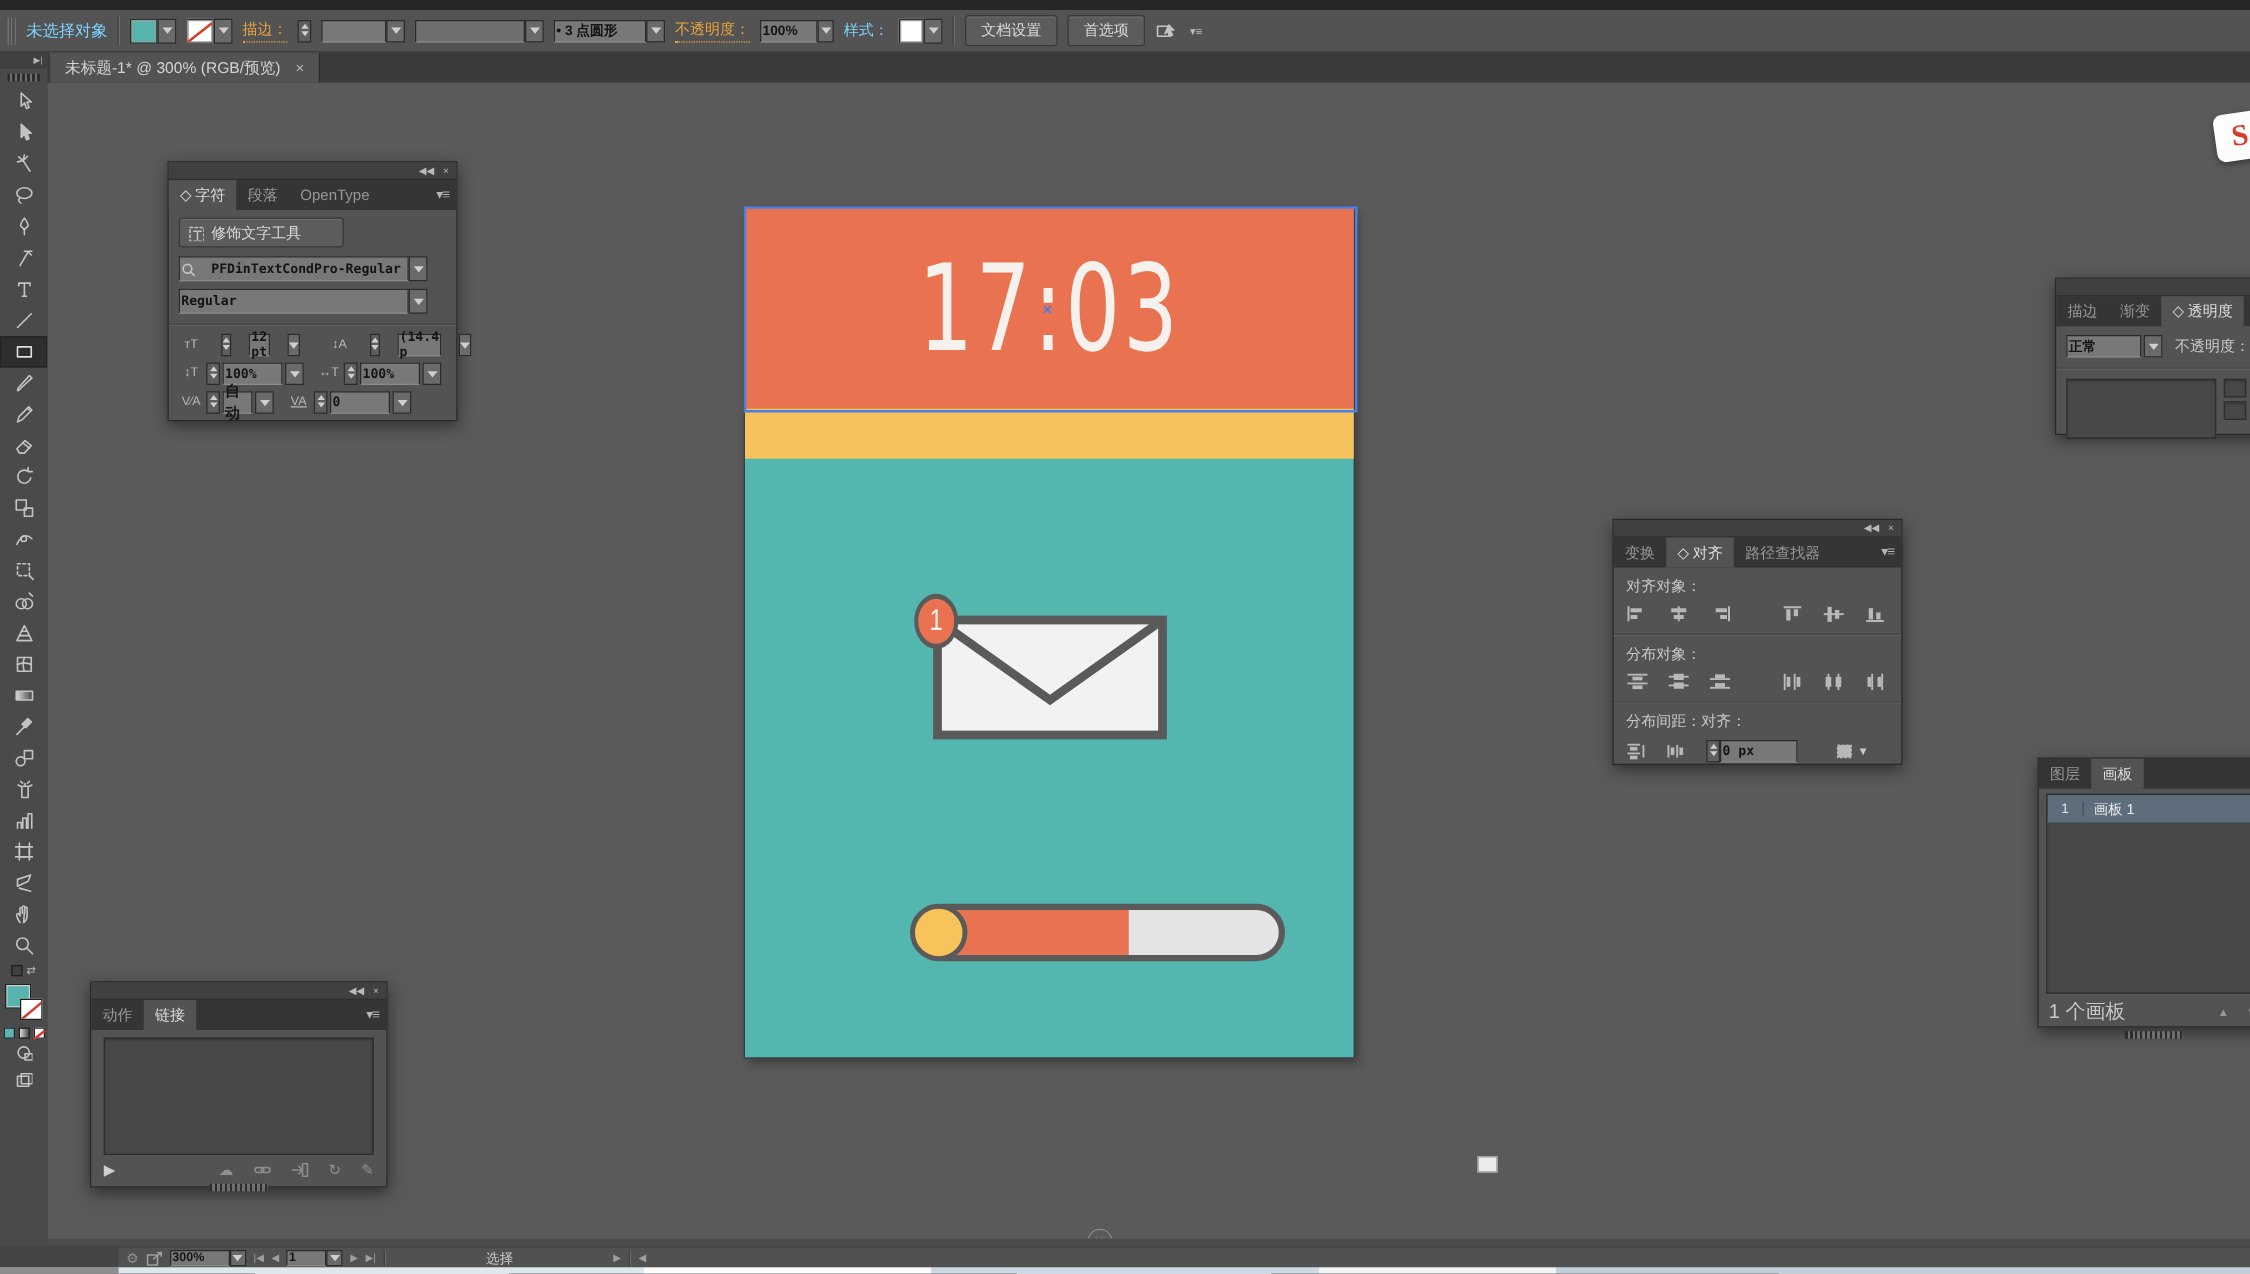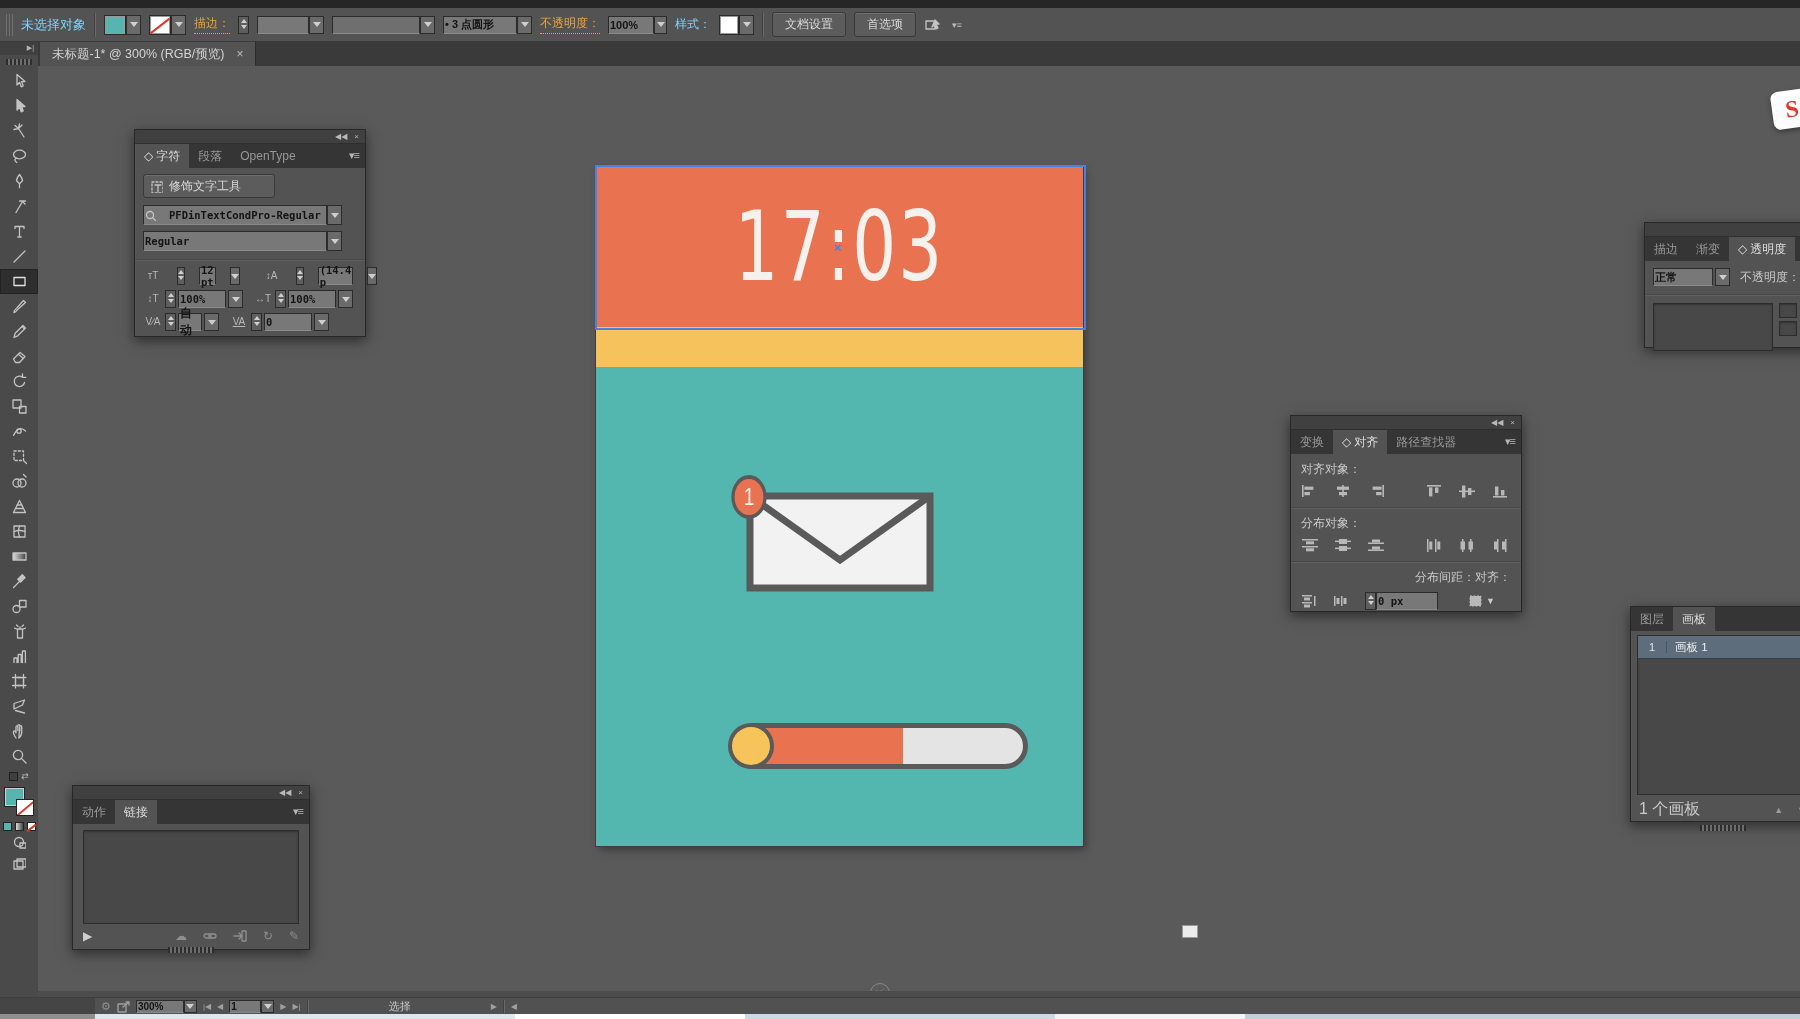--- a/index.html
+++ b/index.html
@@ -564,21 +564,21 @@
             </svg>
           <svg class="ai">
               <rect x="6" y="1" width="1.5" height="13"></rect>
               <rect x="3" y="3.5" width="3" height="8"></rect>
               <rect x="14" y="1" width="1.5" height="13"></rect>
               <rect x="11" y="3.5" width="3" height="8"></rect>
             </svg>
         </div>
       </div>
       <div class="pdiv" style="margin:8px -10px 0 -10px"></div>
-      <div class="irow" style="margin-top:6px;justify-content:flex-end">
+      <div class="irow" style="margin-top:6px;justify-content:flex-start">
         <div class="plabel">分布间距：</div>
         <div class="plabel">对齐：</div>
       </div>
       <div class="irow" style="margin-top:6px;gap:12px">
         <svg class="ai">
             <rect x="1" y="1" width="10" height="1.5"></rect>
             <rect x="3" y="3.5" width="6" height="3"></rect>
             <rect x="1" y="8" width="10" height="1.5"></rect>
             <rect x="3" y="10.5" width="6" height="3"></rect>
             <rect x="13" y="2" width="1.5" height="10"></rect>

